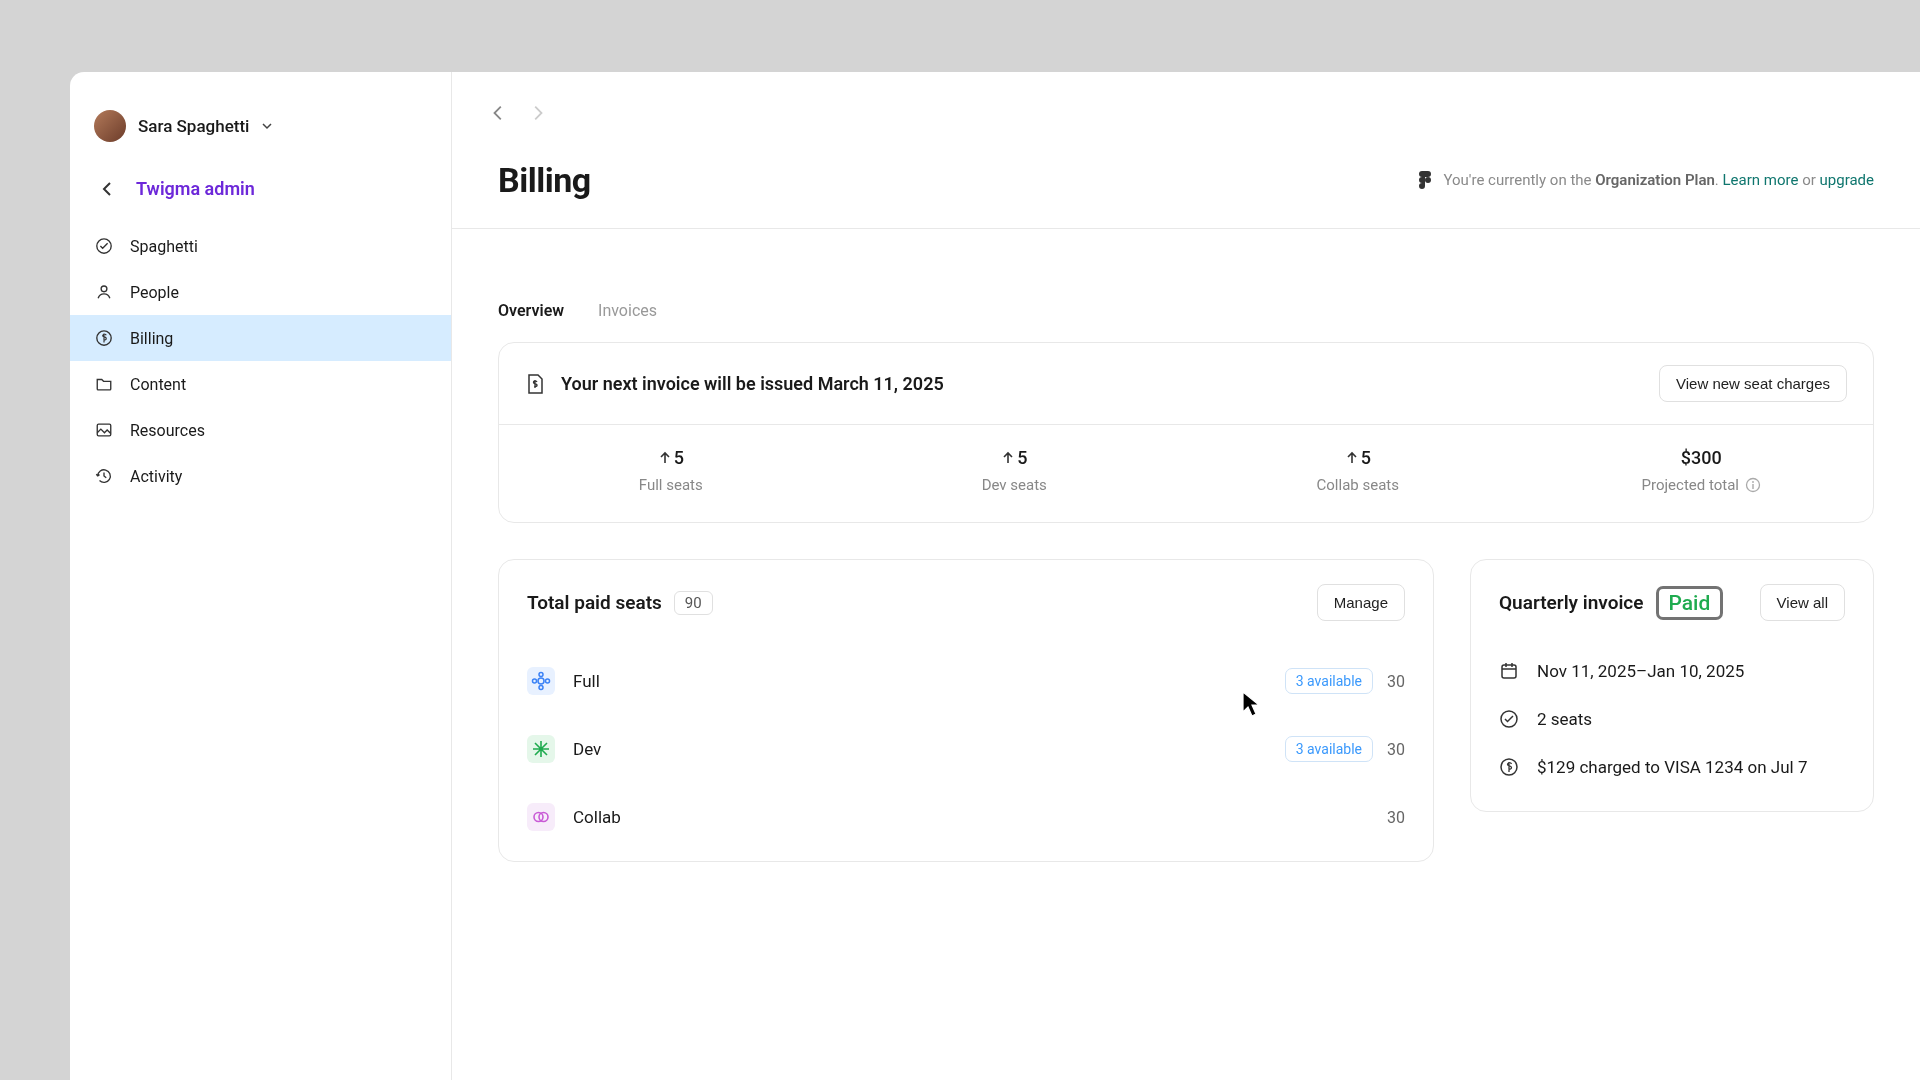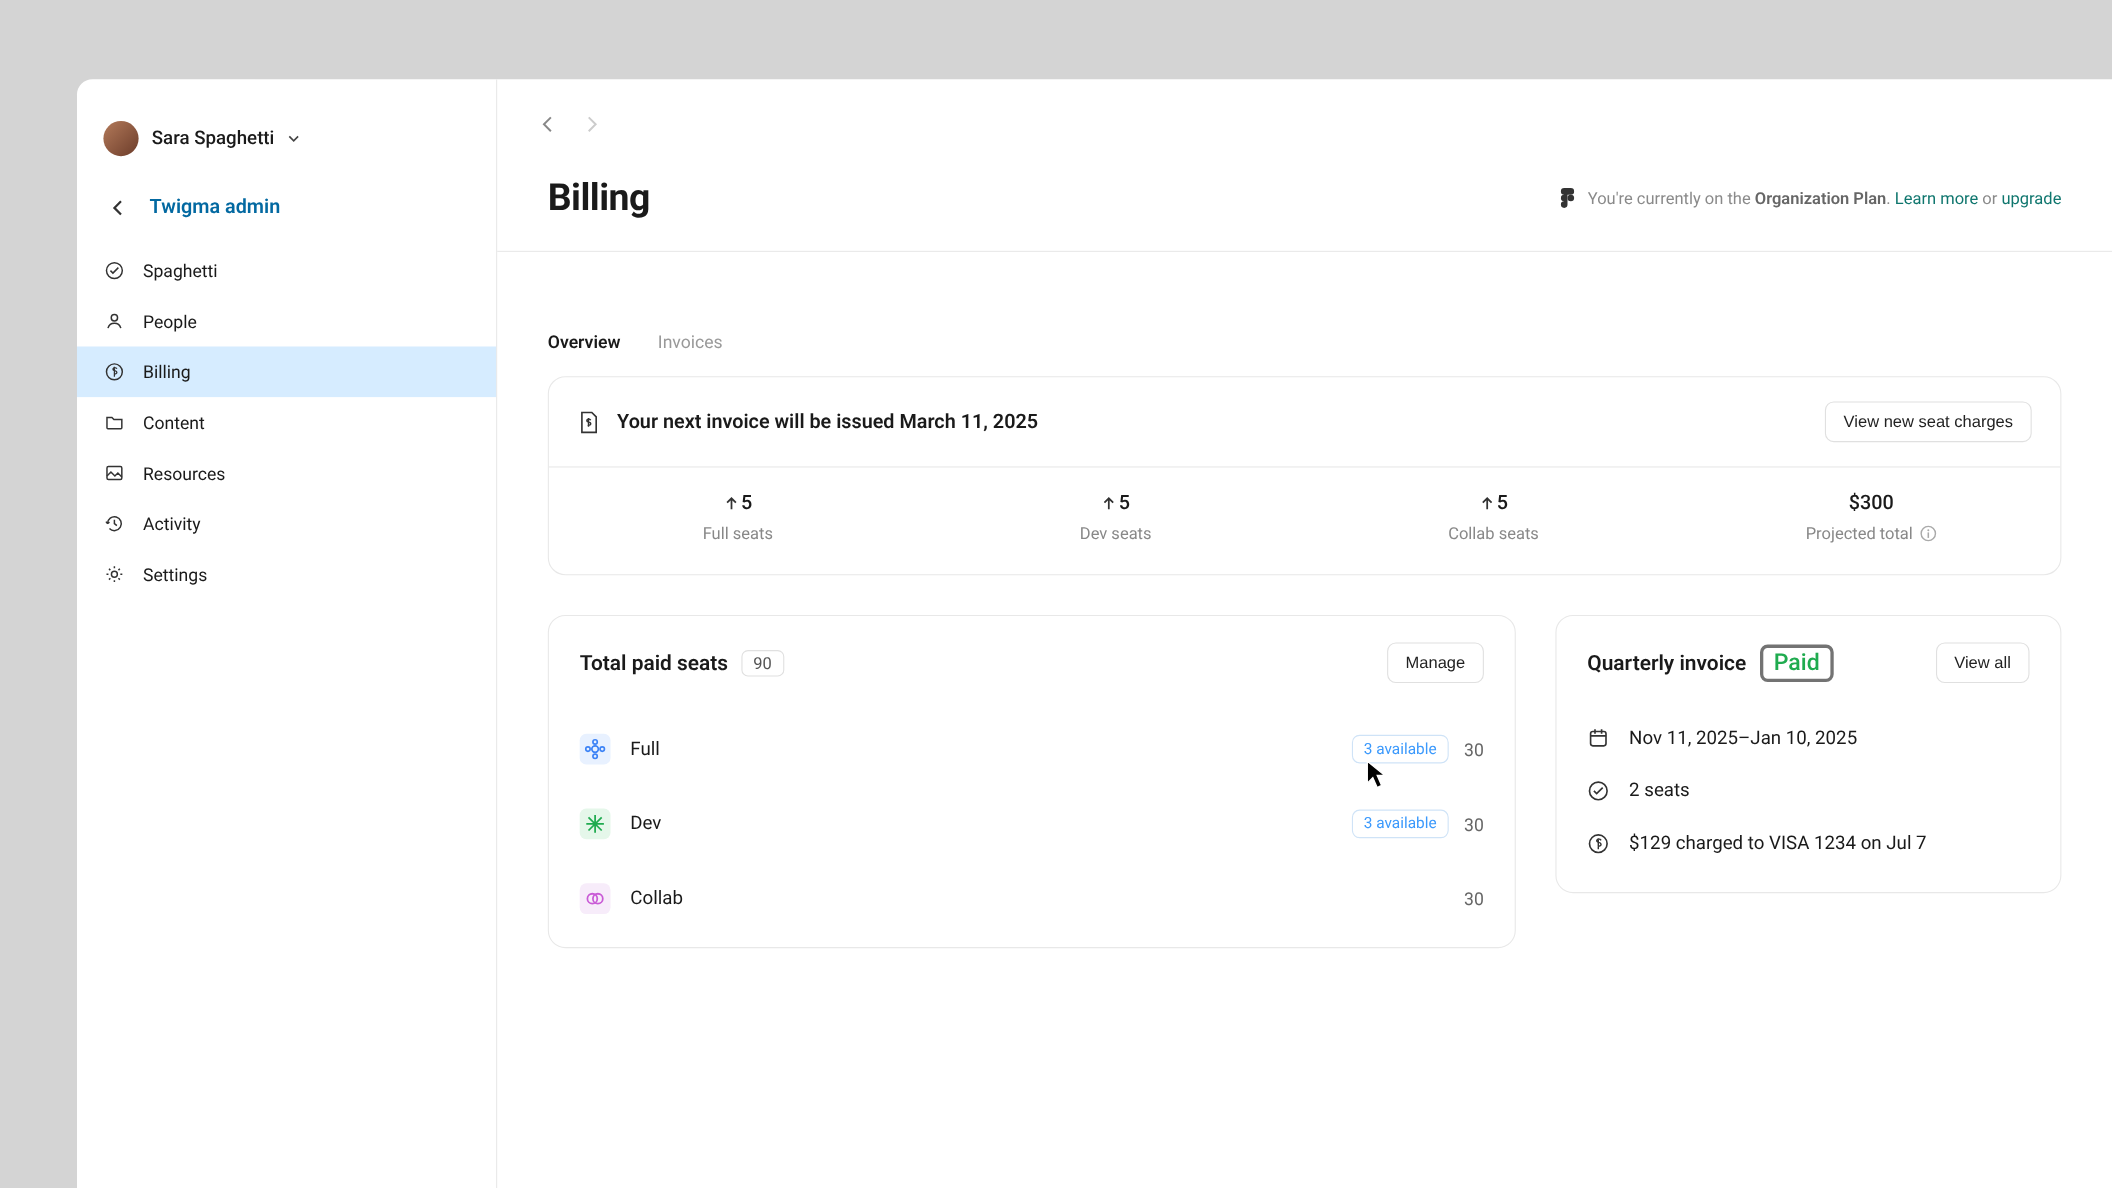--- a/index.html
+++ b/index.html
@@ -53,21 +53,21 @@
     .chevron-small { width: 12px; height: 12px; color:#444; }
     .admin-row {
       display: flex;
       align-items: center;
       gap: 18px;
       padding: 16px 20px 24px 28px;
     }
     .admin-title {
       font-size: 18px;
       font-weight: 600;
-      color: #0369a1;
+      color: #6d28d9;
     }
     .nav-list { list-style: none; }
     .nav-item {
       display: flex;
       align-items: center;
       gap: 16px;
       padding: 0 24px;
       height: 46px;
       cursor: pointer;
       font-size: 16px;
@@ -228,21 +228,21 @@
     .avail-badge {
       border: 1px solid #cfe3f7;
       color: #3b99fc;
       border-radius: 7px;
       padding: 4px 10px;
       font-size: 14px;
     }
     .seat-count { font-size:16px; color:#666; }
     
     .quarterly-card {
-      width: 460px;
+      width: 404px;
       border: 1px solid #e8e8e8;
       border-radius: 16px;
       padding: 24px 28px 20px 28px;
       align-self: flex-start;
     }
     .q-head {
       display: flex;
       align-items: center;
       justify-content: space-between;
       margin-bottom: 26px;
@@ -342,29 +342,20 @@
       </li>
       <li class="nav-item">
         <span class="nav-icon">
             <svg viewBox="0 0 20 20" width="18" height="18">
               <path d="M3 10a7 7 0 1 1 2 5M3 10l-1.5-2M3 10l2-1.5" fill="none" stroke="currentColor" stroke-width="1.5"></path>
               <path d="M10 6v4l2.5 2" fill="none" stroke="currentColor" stroke-width="1.5"></path>
             </svg>
           </span>
         <span>Activity</span>
       </li>
-      <li class="nav-item">
-        <span class="nav-icon">
-            <svg viewBox="0 0 20 20" width="18" height="18">
-              <circle cx="10" cy="10" r="3" fill="none" stroke="currentColor" stroke-width="1.5"></circle>
-              <path d="M10 2v2M10 16v2M2 10h2M16 10h2M4.5 4.5l1.4 1.4M14.1 14.1l1.4 1.4M4.5 15.5l1.4-1.4M14.1 5.9l1.4-1.4" stroke="currentColor" stroke-width="1.5"></path>
-            </svg>
-          </span>
-        <span>Settings</span>
-      </li>
     </ul>
   </aside>
 
   <main class="main">
     <div class="topbar">
       <svg class="nav-arrow" viewBox="0 0 20 20">
           <path d="M12 3l-7 7 7 7" fill="none" stroke="currentColor" stroke-width="2"></path>
         </svg>
       <svg class="nav-arrow" viewBox="0 0 20 20" style="color:#ccc">
           <path d="M8 3l7 7-7 7" fill="none" stroke="currentColor" stroke-width="2"></path>

